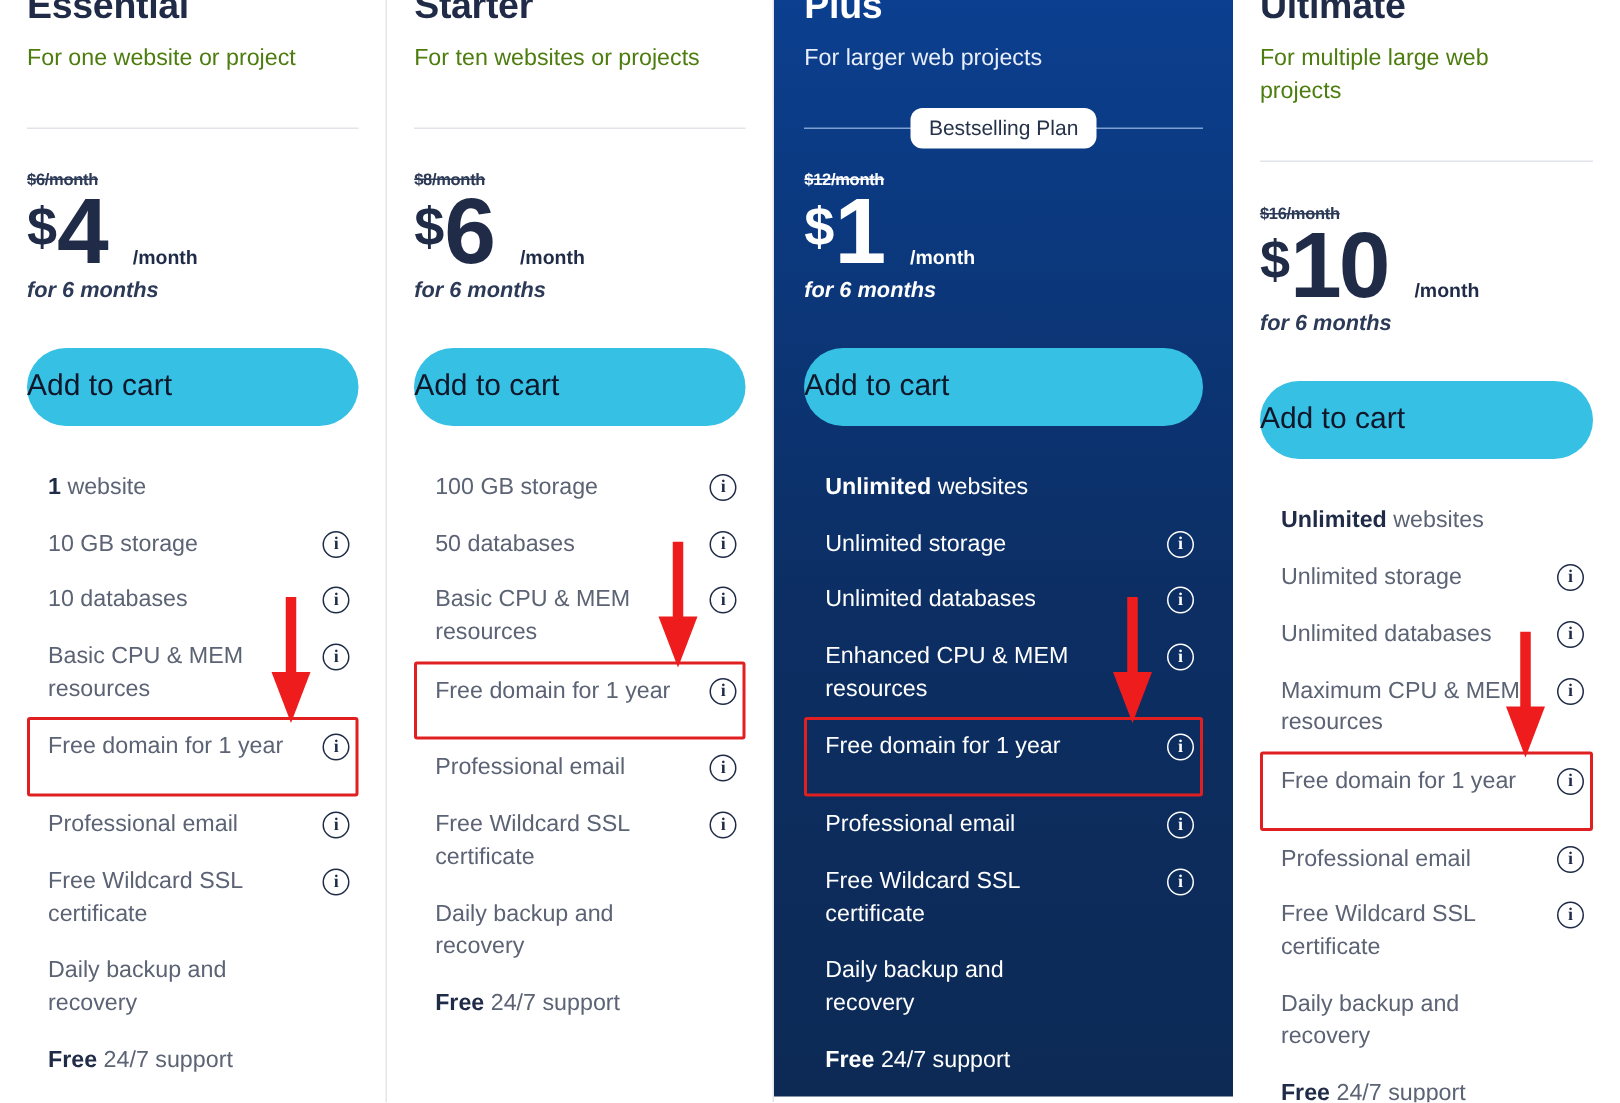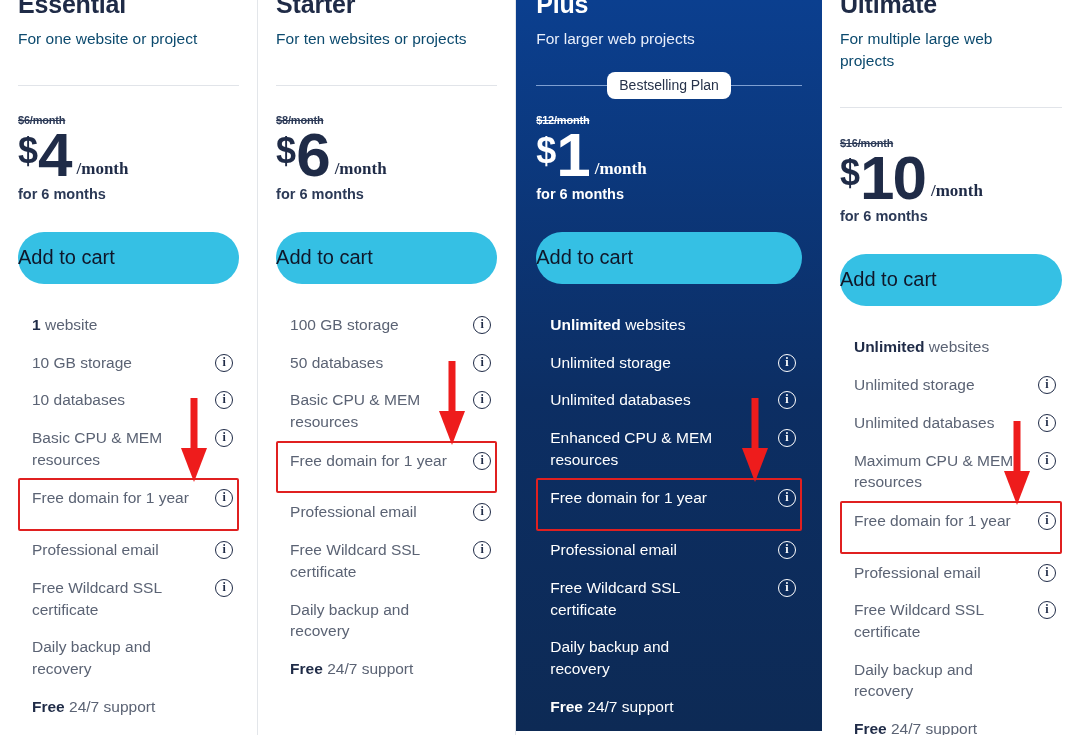--- a/index.html
+++ b/index.html
@@ -40,21 +40,21 @@
     font-weight: bold;
     color: #1f2b47;
     letter-spacing: -0.2px;
     line-height: 1;
     margin-top: -8px;
   }
   .featured .plan-title { color: #ffffff; }
 
   .plan-desc {
     font-size: 15.5px;
-    color: #0c4a6e;
+    color: #4d7c0f;
     line-height: 1.45;
     margin-top: 11px;
     max-width: 200px;
   }
   .featured .plan-desc { color: #e8eefb; max-width: 190px; }
 
   .divider-wrap {
     position: relative;
     height: 22px;
     margin-top: 24px;
@@ -105,34 +105,34 @@
   .featured .currency { color: #ffffff; }
   .amount {
     font-size: 62px;
     font-weight: bold;
     color: #1f2b47;
     line-height: 0.88;
     letter-spacing: -2px;
   }
   .featured .amount { color: #ffffff; }
   .per {
-    font-size: 17px;
+    font-size: 13px;
     font-weight: bold;
     color: #1f2b47;
-    margin-left: 6px;
+    margin-left: 18px;
     position: relative;
     top: -4px;
-    font-family: Liberation Serif, serif;
   }
   .featured .per { color: #ffffff; }
   .term {
     font-size: 14.5px;
     font-weight: bold;
     color: #2c3a57;
     margin-top: 3px;
+    font-style: italic;
   }
   .featured .term { color: #ffffff; }
 
   .cta {
     display: block;
     width: 100%;
     margin-top: 30px;
     padding: 14px 0 15px;
     background: #35c0e4;
     border: none;

